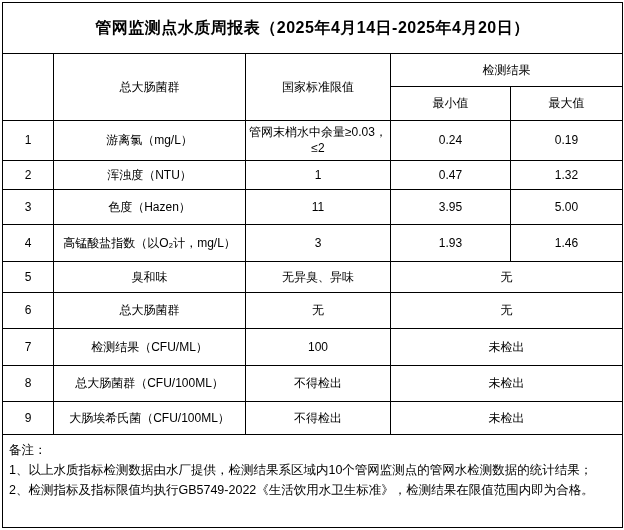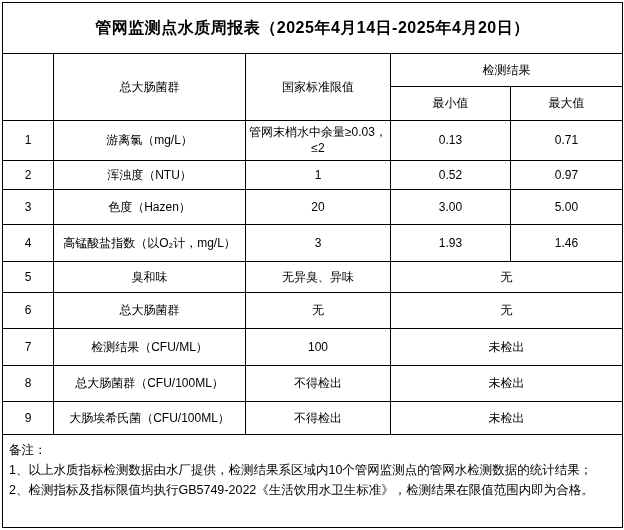--- a/index.html
+++ b/index.html
@@ -84,35 +84,35 @@
     </tr>
     <tr class="h-hdr2">
       <td>最小值</td>
       <td>最大值</td>
     </tr>
 
     <tr class="h-r1">
       <td>1</td>
       <td>游离氯（mg/L）</td>
       <td>管网末梢水中余量≥0.03，≤2</td>
-      <td>0.13</td>
-      <td>0.71</td>
+      <td>0.24</td>
+      <td>0.19</td>
     </tr>
     <tr class="h-r2">
       <td>2</td>
       <td>浑浊度（NTU）</td>
       <td>1</td>
-      <td>0.52</td>
-      <td>0.97</td>
+      <td>0.47</td>
+      <td>1.32</td>
     </tr>
     <tr class="h-r3">
       <td>3</td>
       <td>色度（Hazen）</td>
-      <td>20</td>
-      <td>3.00</td>
+      <td>11</td>
+      <td>3.95</td>
       <td>5.00</td>
     </tr>
     <tr class="h-r4">
       <td>4</td>
       <td>高锰酸盐指数（以O₂计，mg/L）</td>
       <td>3</td>
       <td>1.93</td>
       <td>1.46</td>
     </tr>
     <tr class="h-r5">

